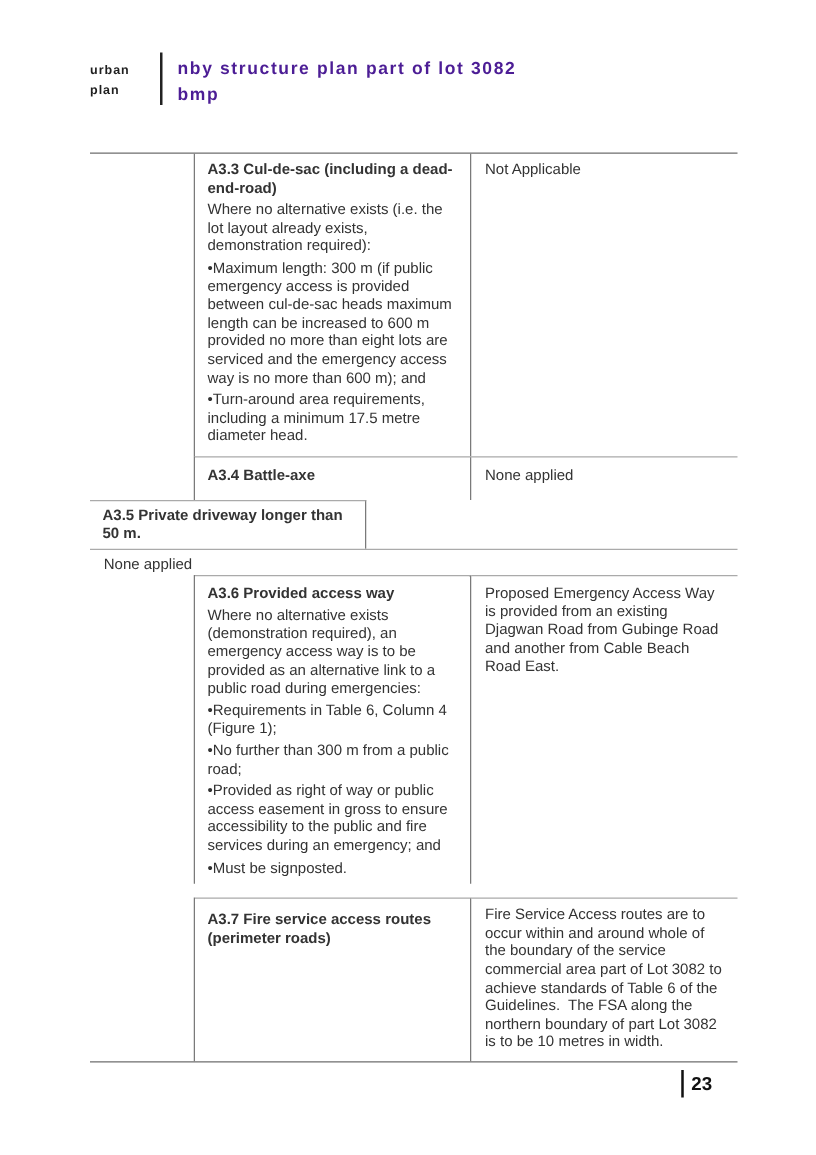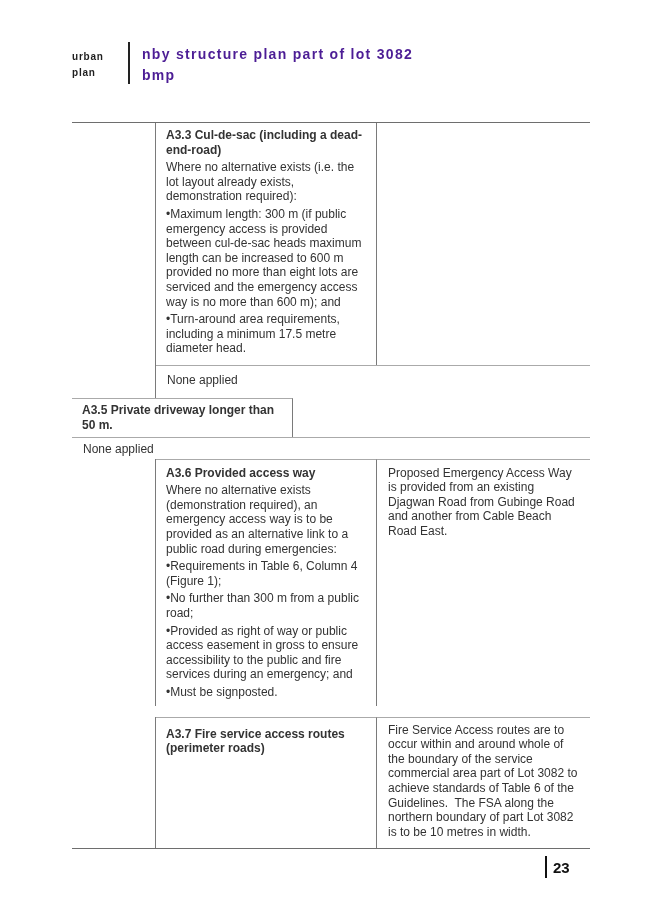--- a/index.html
+++ b/index.html
@@ -78,24 +78,28 @@
   <div class="table">
 
     <div class="trow r1">
       <div class="cell spacer"></div>
       <div class="cell mid">
         <div class="cell-title">A3.3 Cul-de-sac (including a dead-end-road)</div>
         <div class="cell-para">Where no alternative exists (i.e. the lot layout already exists, demonstration required):</div>
         <div class="cell-para">•Maximum length: 300 m (if public emergency access is provided between cul-de-sac heads maximum length can be increased to 600 m provided no more than eight lots are serviced and the emergency access way is no more than 600 m); and</div>
         <div class="cell-para">•Turn-around area requirements, including a minimum 17.5 metre diameter head.</div>
       </div>
+      <div class="cell resp">Not Applicable</div>
     </div>
 
     <div class="trow r2">
       <div class="cell spacer"></div>
+      <div class="cell mid">
+        <div class="cell-title">A3.4 Battle-axe</div>
+      </div>
       <div class="cell resp">None applied</div>
     </div>
 
     <div class="trow r3">
       <div class="cell spacer"></div>
       <div class="cell mid">
         <div class="cell-title">A3.5 Private driveway longer than 50 m.</div>
       </div>
       <div class="cell resp">None applied</div>
     </div>

